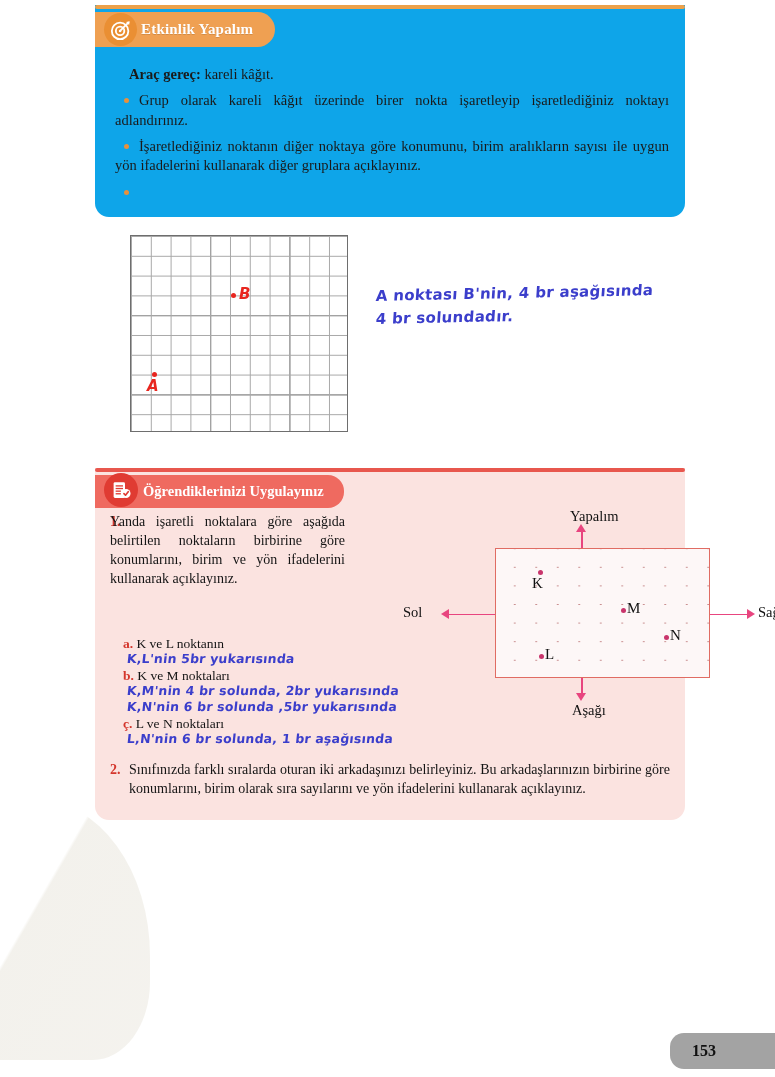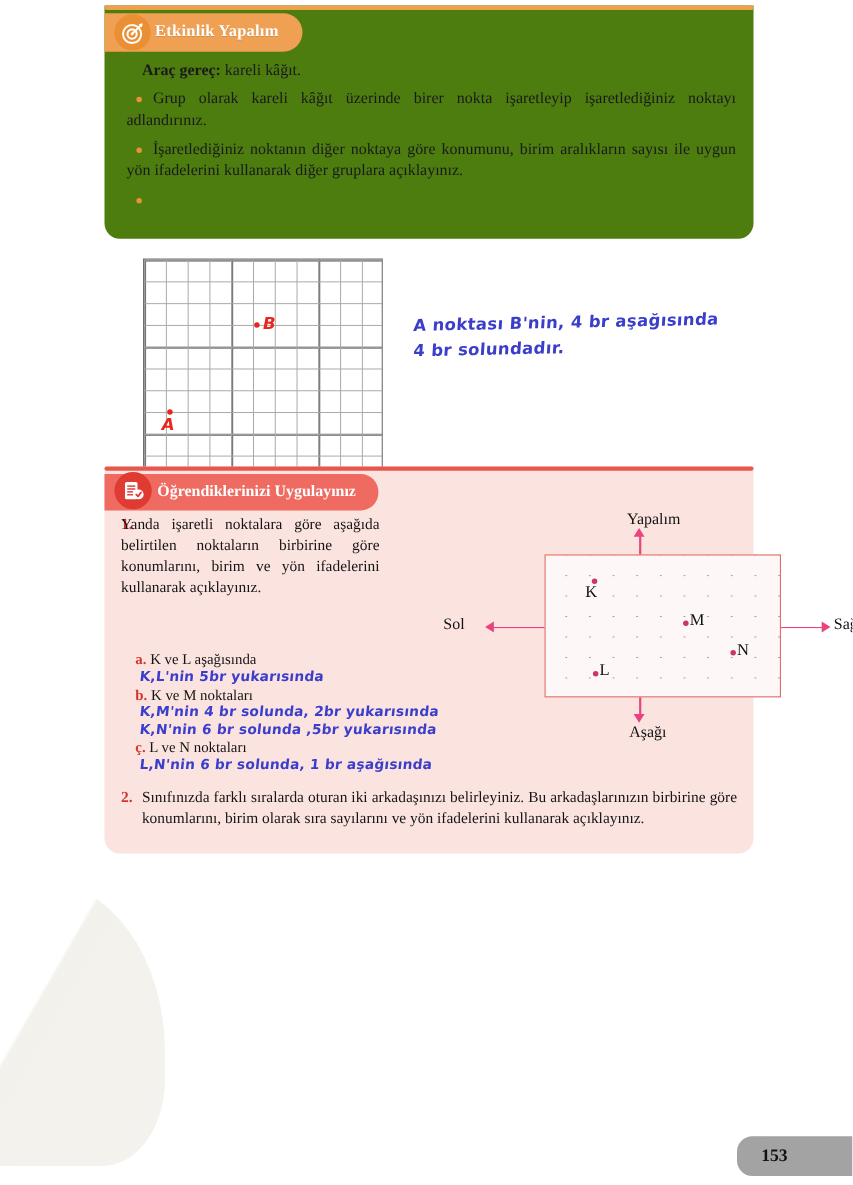--- a/index.html
+++ b/index.html
@@ -15,21 +15,21 @@
   .watermark{
     position:absolute;left:-40px;top:800px;width:190px;height:260px;
     background:linear-gradient(120deg,rgba(240,238,232,0) 40%,rgba(241,239,233,.85) 41%,rgba(243,241,236,.9) 100%);
     border-radius:0 60% 30% 20%;
     pointer-events:none;
   }
 
   
   .panel-activity{
     position:absolute;left:95px;top:5px;width:590px;height:212px;
-    background:#4d7c0f;
+    background:#0ea5e9;
     border-radius:0 0 14px 14px;
   }
   .panel-activity .top-rule{
     position:absolute;left:0;top:0;width:100%;height:4px;background:#eca14b;border-radius:2px;
   }
   .hdr-pill{
     position:absolute;left:0;top:7px;height:35px;
     background:#efa052;border-radius:0 18px 18px 0;
     display:flex;align-items:center;padding:0 22px 0 46px;
     box-sizing:border-box;
@@ -37,21 +37,21 @@
   .hdr-pill .hdr-text{
     color:#ffffff;font-weight:bold;font-size:15px;letter-spacing:.2px;
     white-space:nowrap;text-shadow:0 1px 0 rgba(0,0,0,.12);
   }
   .hdr-icon{
     position:absolute;left:9px;top:8px;width:33px;height:33px;border-radius:50%;
     background:#ea8f33;display:flex;align-items:center;justify-content:center;
   }
 
   .act-body{position:absolute;left:0;top:48px;width:100%;padding:0 16px 0 20px;box-sizing:border-box;}
-  .line-lead{font-size:14.5px;color:#1a1a1a;margin:2px 0 7px 0;text-indent:14px;line-height:1.32;}
+  .line-lead{font-size:14.5px;color:#1a1a1a;margin:12px 0 7px 0;text-indent:14px;line-height:1.32;}
   .line-lead b{font-weight:bold;}
   .bul{
     position:relative;font-size:14.5px;color:#1a1a1a;line-height:1.34;
     margin:0 0 7px 0;text-align:justify;text-indent:24px;
   }
   .bul .dot{
     position:absolute;left:9px;top:7px;width:5px;height:5px;border-radius:50%;
     background:#e8913c;
   }
 
@@ -76,21 +76,21 @@
   .hand{
     color:#3b3ecb;font-family:"DejaVu Sans",sans-serif;font-weight:bold;
     font-size:15px;letter-spacing:.3px;line-height:1.5;
     transform:skewX(-5deg) rotate(-1.2deg);
     white-space:nowrap;
   }
   .hand-block{position:absolute;left:376px;top:282px;}
 
   
   .panel-practice{
-    position:absolute;left:95px;top:424px;width:590px;height:352px;
+    position:absolute;left:95px;top:468px;width:590px;height:352px;
     background:#fbe3e0;border-radius:0 0 14px 14px;
   }
   .panel-practice .top-rule{
     position:absolute;left:0;top:0;width:100%;height:4px;background:#e8574e;border-radius:2px;
   }
   .hdr-pill-red{
     position:absolute;left:0;top:7px;height:33px;background:#ef6a60;border-radius:0 16px 16px 0;
     display:flex;align-items:center;padding:0 20px 0 48px;box-sizing:border-box;
   }
   .hdr-pill-red .hdr-text{color:#fff;font-weight:bold;font-size:14.5px;white-space:nowrap;}
@@ -217,21 +217,21 @@
 
   <div class="q1">
     <span class="qnum">1.</span>
     <span class="qtxt">Yanda işaretli noktalara göre aşağıda belirtilen noktaların birbirine göre konumlarını, birim ve yön ifadelerini kullanarak açıklayınız.</span>
   </div>
 
   <div class="subs">
     <div class="sub-row">
       <div class="sub-lbl">
         <span class="sl">a.</span>
-        <span>K ve L aşağısında</span>
+        <span>K ve L noktanın</span>
       </div>
       <span class="sub-ans">K,L'nin  5br yukarısında</span>
     </div>
     <div class="sub-row">
       <div class="sub-lbl">
         <span class="sl">b.</span>
         <span>K ve M noktaları</span>
       </div>
       <span class="sub-ans">K,M'nin 4 br solunda, 2br yukarısında</span>
     </div>

